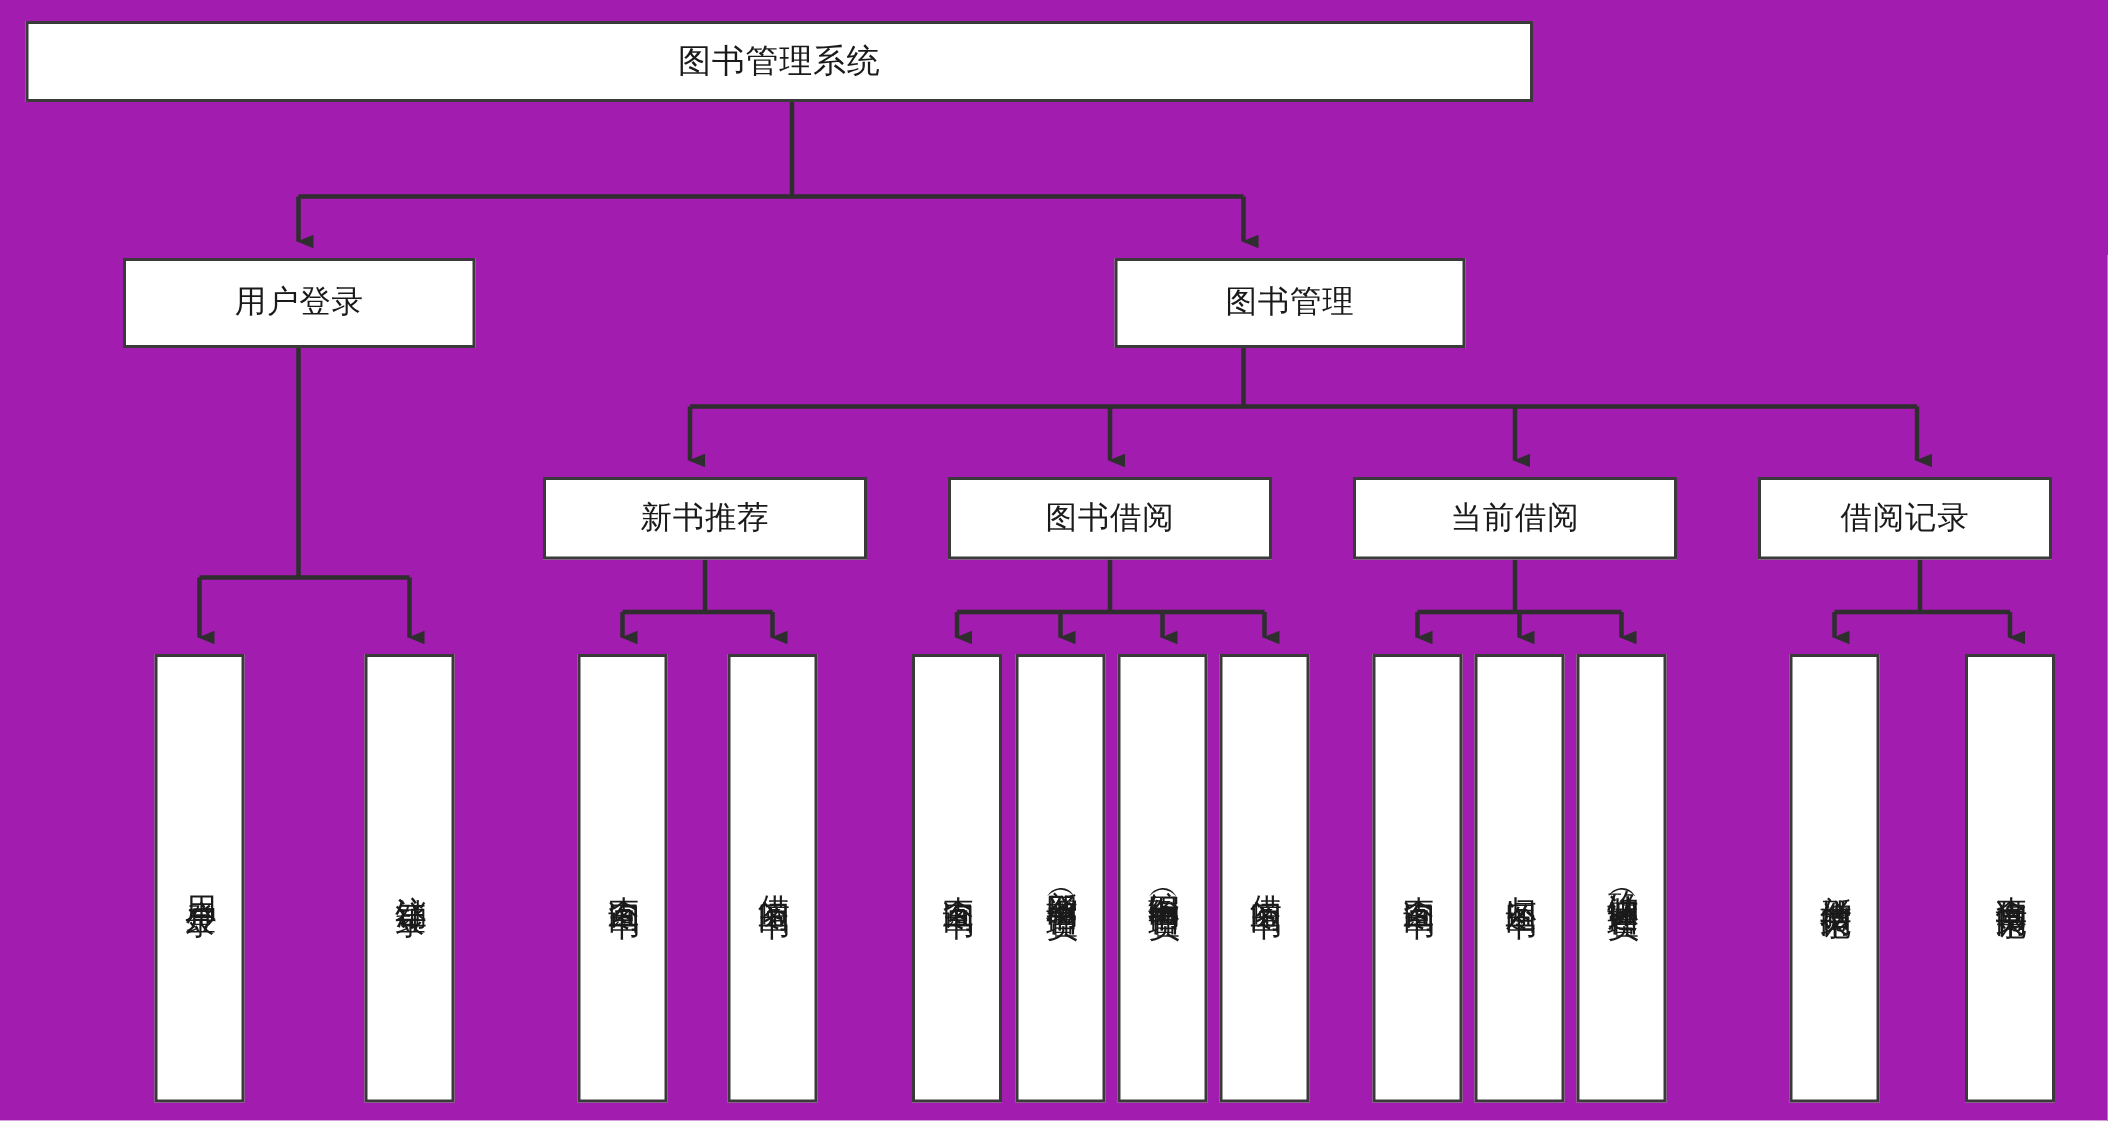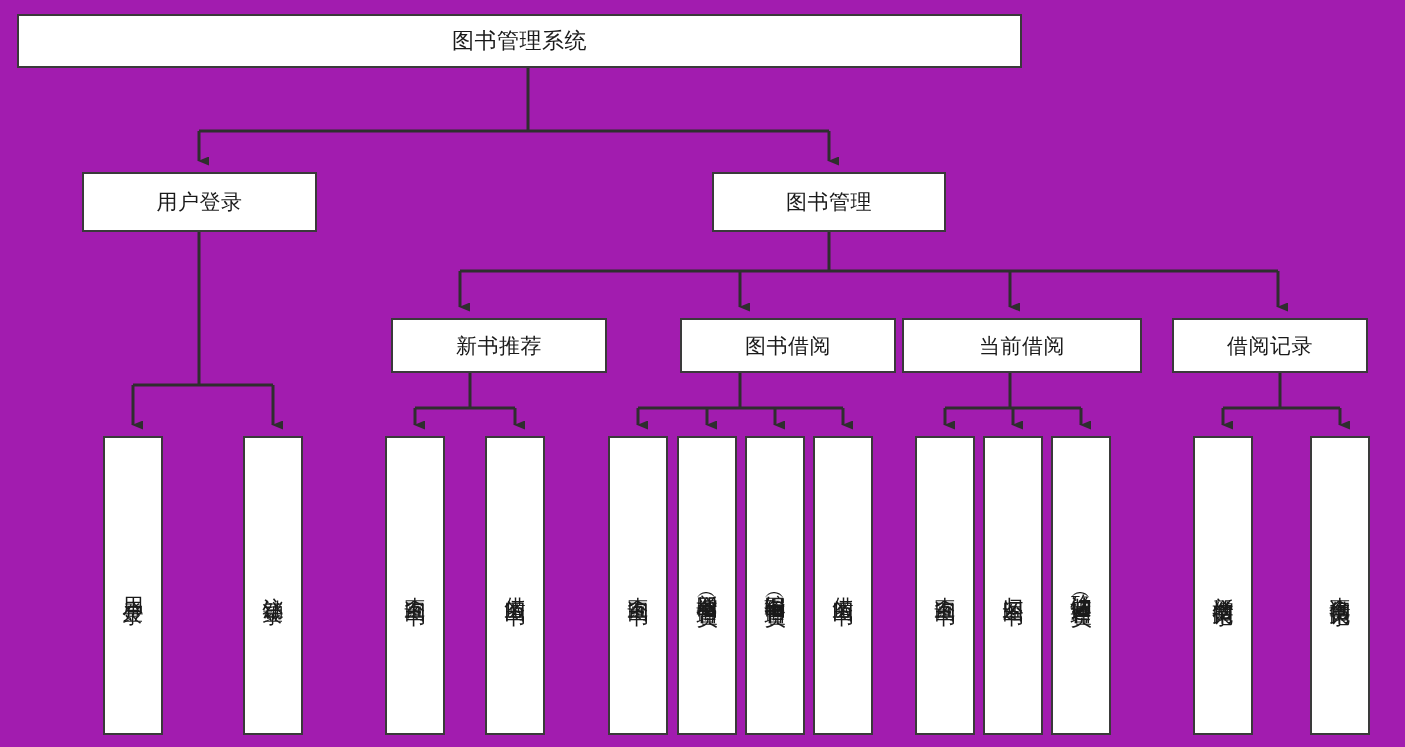--- a/index.html
+++ b/index.html
@@ -125,30 +125,30 @@
       </g>
   </svg>
 
   <div id="node-layer">
       <div class="node horiz root" style="left: 17px; top: 14px; width: 1005px; height: 54px;">
         <span class="node-label">图书管理系统</span>
       </div>
       <div class="node horiz" style="left: 82px; top: 172px; width: 235px; height: 60px;">
         <span class="node-label">用户登录</span>
       </div>
-      <div class="node horiz" style="left: 712px; top: 172px; width: 234px; height: 60px;">
+      <div class="node horiz" style="left: 743px; top: 172px; width: 234px; height: 60px;">
         <span class="node-label">图书管理</span>
       </div>
-      <div class="node horiz" style="left: 362px; top: 318px; width: 216px; height: 55px; margin-left: 29px;">
+      <div class="node horiz" style="left: 362px; top: 318px; width: 216px; height: 55px;">
         <span class="node-label">新书推荐</span>
       </div>
-      <div class="node horiz" style="left: 632px; top: 318px; width: 216px; height: 55px; margin-left: 48px;">
+      <div class="node horiz" style="left: 632px; top: 318px; width: 216px; height: 55px;">
         <span class="node-label">图书借阅</span>
       </div>
-      <div class="node horiz" style="left: 902px; top: 318px; width: 240px; height: 55px;">
+      <div class="node horiz" style="left: 902px; top: 318px; width: 216px; height: 55px;">
         <span class="node-label">当前借阅</span>
       </div>
       <div class="node horiz" style="left: 1172px; top: 318px; width: 196px; height: 55px;">
         <span class="node-label">借阅记录</span>
       </div>
       <div class="node leaf" style="left: 103px; top: 436px; width: 60px; height: 299px;">
         <span class="node-label">用户登录</span>
       </div>
       <div class="node leaf" style="left: 243px; top: 436px; width: 60px; height: 299px;">
         <span class="node-label">注销登录</span>

